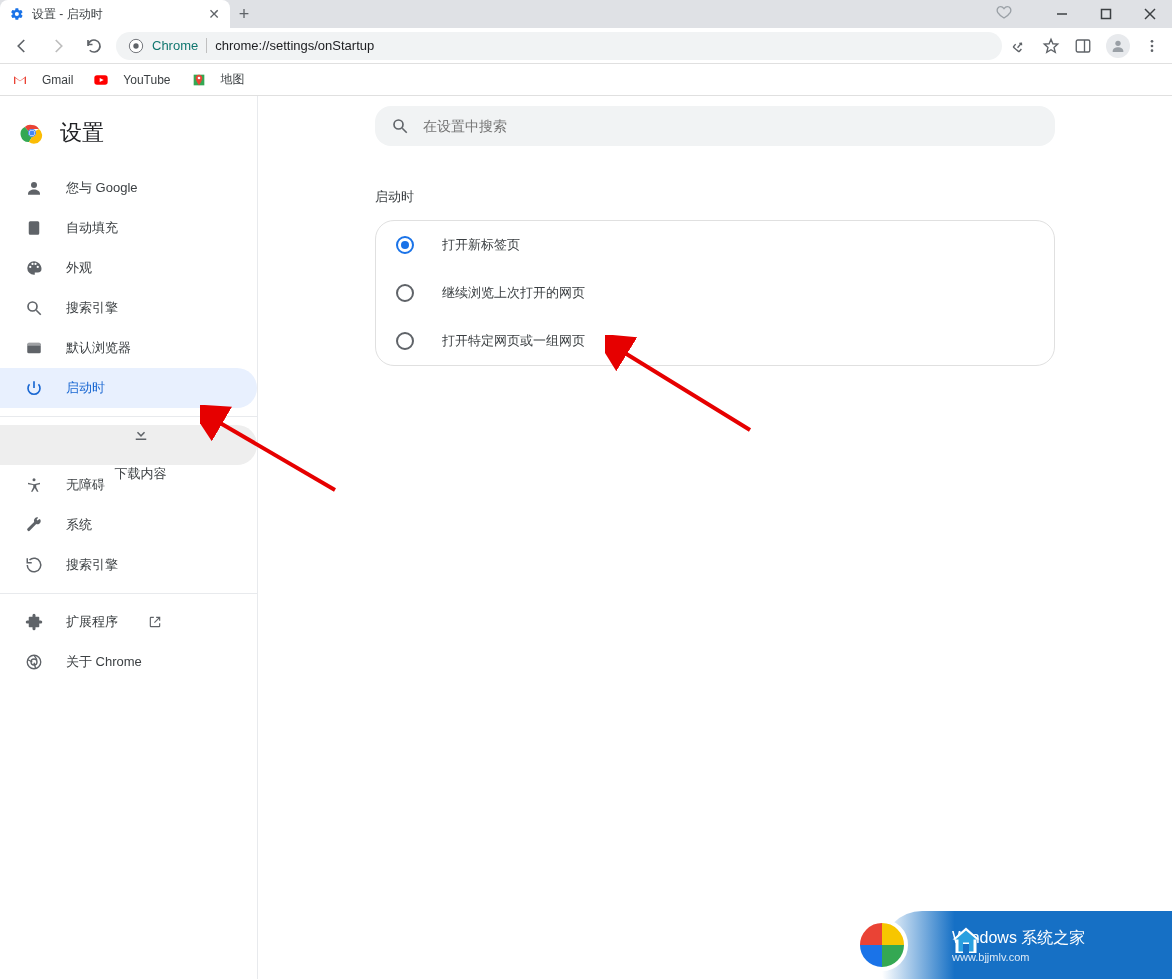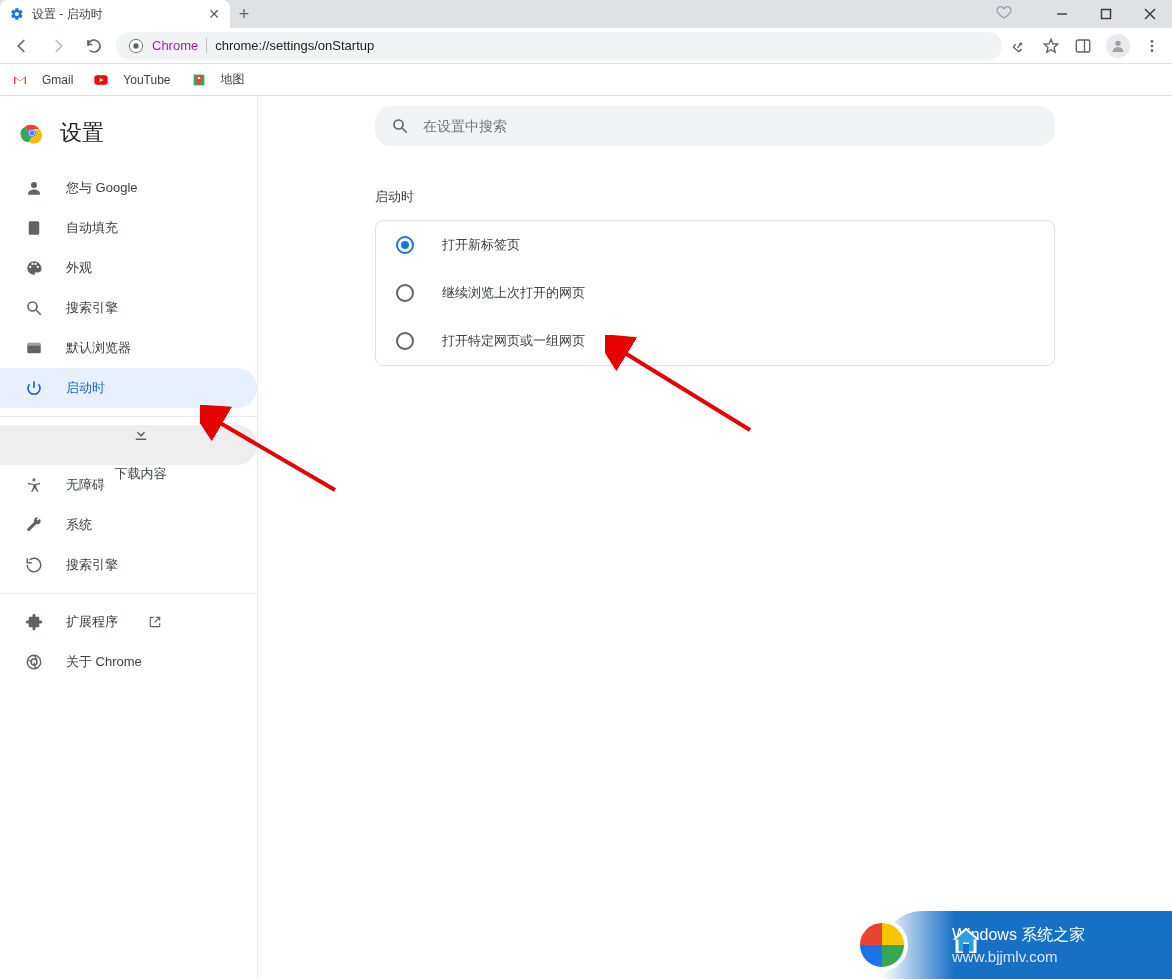--- a/index.html
+++ b/index.html
@@ -11,21 +11,21 @@
   .tab-title { flex: 1; font-size: 12px; color: #3c4043; white-space: nowrap; overflow: hidden; text-overflow: ellipsis; }
   .tab-close { color: #5f6368; font-size: 14px; cursor: pointer; }
   .newtab { width: 28px; height: 28px; display: flex; align-items: center; justify-content: center; color: #5f6368; font-size: 18px; cursor: pointer; }
   .gear-icon-svg { fill: #1a73e8; }
 
   
   .toolbar { height: 36px; background: #fff; display: flex; align-items: center; padding: 0 8px; gap: 8px; border-bottom: 1px solid #e0e0e0; }
   .nav-btn { width: 28px; height: 28px; display: flex; align-items: center; justify-content: center; color: #5f6368; border-radius: 50%; cursor: pointer; }
   .nav-btn.disabled { color: #bdbdbd; }
   .omnibox { flex: 1; height: 28px; background: #f1f3f4; border-radius: 14px; display: flex; align-items: center; padding: 0 12px; gap: 8px; }
-  .omnibox .chrome-chip { font-size: 13px; color: #a21caf; padding-right: 8px; border-right: 1px solid #c0c0c0; display:flex; align-items:center; gap:6px;}
+  .omnibox .chrome-chip { font-size: 13px; color: #0f766e; padding-right: 8px; border-right: 1px solid #c0c0c0; display:flex; align-items:center; gap:6px;}
   .omnibox .url { font-size: 13px; color: #202124; }
   .omnibox .url .bold { font-weight: 500; }
   .right-icons { display: flex; align-items: center; gap: 14px; padding-right: 4px; }
   .right-icons .icon { color: #5f6368; cursor: pointer; }
   .avatar-circle { width: 24px; height: 24px; border-radius: 50%; background: #e8eaed; display:flex; align-items:center; justify-content:center;}
 
   
   .bookmarks { height: 32px; background: #fff; display: flex; align-items: center; padding: 0 12px; gap: 20px; border-bottom: 1px solid #e0e0e0; }
   .bm-item { display: flex; align-items: center; gap: 14px; font-size: 12px; color: #3c4043; cursor: pointer; }
 
@@ -44,34 +44,34 @@
   .nav-li.active .nav-icon { color: #1967d2; }
   .nav-li.hover { background: #eeeeee; flex-direction: column; }
   .nav-sep { height: 1px; background: #e8eaed; margin: 8px 0; }
   .ext-open { margin-left: 8px; color:#5f6368;}
 
   
   .main { flex: 1; display: flex; flex-direction: column; align-items: center; padding-top: 10px; }
   .searchbar { width: 680px; height: 40px; background: #f1f3f4; border-radius: 16px; display: flex; align-items: center; padding: 0 16px; gap: 14px; margin-bottom: 42px; }
   .searchbar input { border: none; background: transparent; outline: none; font-size: 14px; flex: 1; color: #3c4043; }
   .section-title { width: 680px; font-size: 13px; color: #3c4043; margin-bottom: 14px; }
-  .card { width: 680px; border: 1px solid #e0e0e0; border-radius: 8px; background: #fff; }
+  .card { width: 680px; border: 1px solid #e0e0e0; border-radius: 19px; background: #fff; }
   .radio-row { display: flex; align-items: center; height: 48px; padding: 0 20px; gap: 28px; cursor: pointer; }
   .radio-outer { width: 18px; height: 18px; border-radius: 50%; border: 2px solid #5f6368; display:flex; align-items:center; justify-content:center;}
   .radio-outer.checked { border-color: #1a73e8; }
   .radio-inner { width: 8px; height: 8px; border-radius: 50%; background: #1a73e8; }
   .radio-label { font-size: 13px; color: #3c4043; }
 
   
   .arrow { position: absolute; pointer-events: none; }
 
   
   .watermark { position: absolute; right: 0; bottom: 0; width: 290px; height: 68px; background: linear-gradient(90deg, rgba(0,80,160,0) 0%, #1670c5 25%, #1670c5 100%); border-top-left-radius: 40px; border-bottom-left-radius: 4px; display:flex; align-items:center; padding-left:70px; color:#fff; }
   .watermark .wm-title { font-size: 16px; font-weight: 500; }
-  .watermark .wm-sub { font-size: 15px; opacity: .85; margin-top:2px;}
+  .watermark .wm-sub { font-size: 11px; opacity: .85; margin-top:2px;}
   .wm-logo { position:absolute; left:-26px; top:8px; width:52px; height:52px; border-radius:50%; background: conic-gradient(#f7c600 0 90deg, #34a853 90deg 180deg, #1a73e8 180deg 270deg, #ea4335 270deg 360deg); border:4px solid #fff;}
   .wm-house { position:absolute; left:66px; top:12px; }
 
   
   .win-controls { position: absolute; top: 0; right: 0; height: 28px; display: flex; align-items: center; gap: 0; }
   .win-btn { width: 44px; height: 28px; display:flex; align-items:center; justify-content:center; color:#3c4043; cursor:pointer; }
   .heart-icon { position:absolute; top:4px; right:160px; color:#5f6368; }
 
   svg { display:block; }
 </style>

